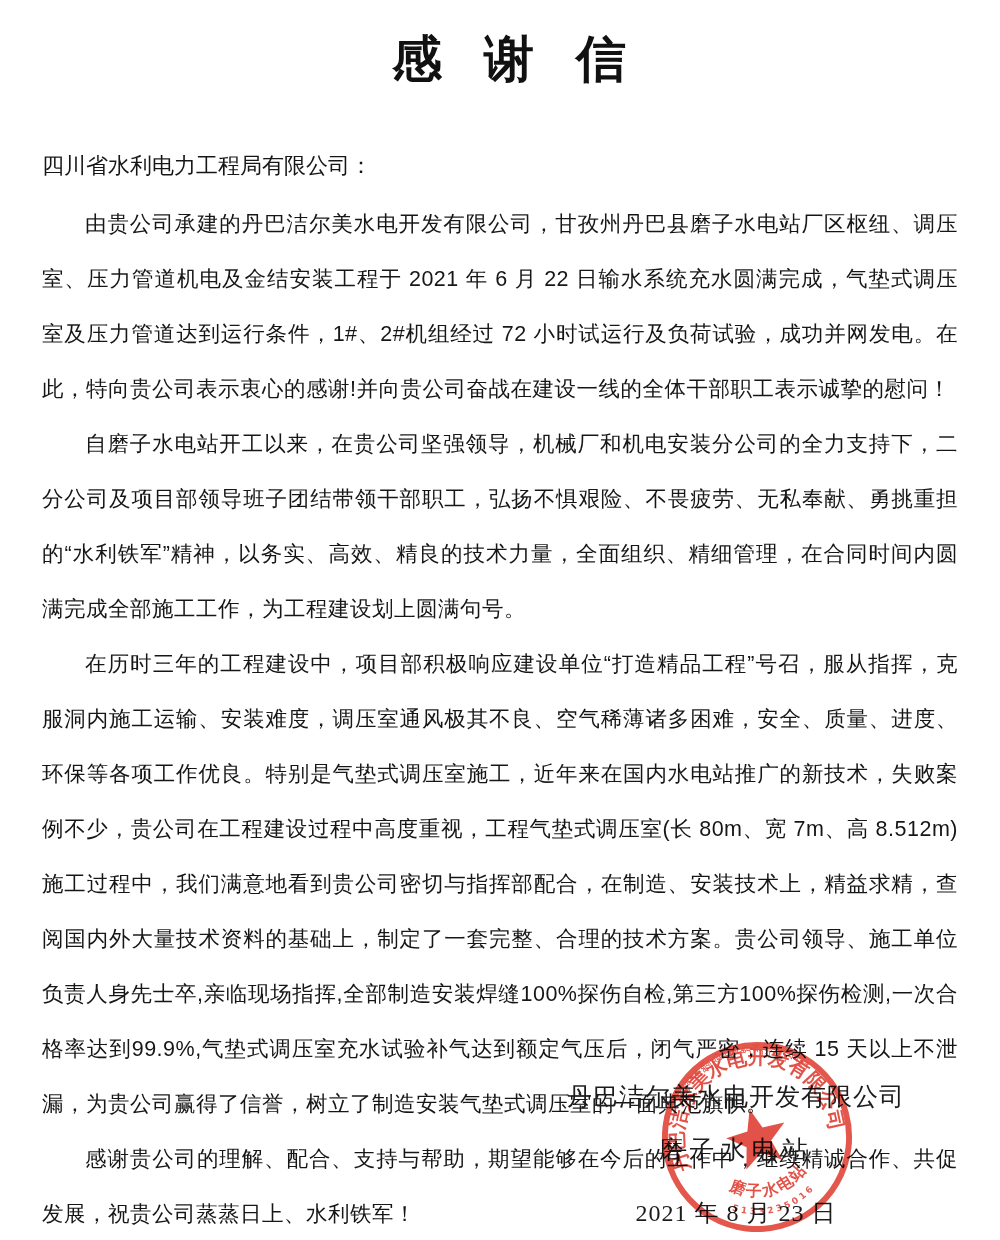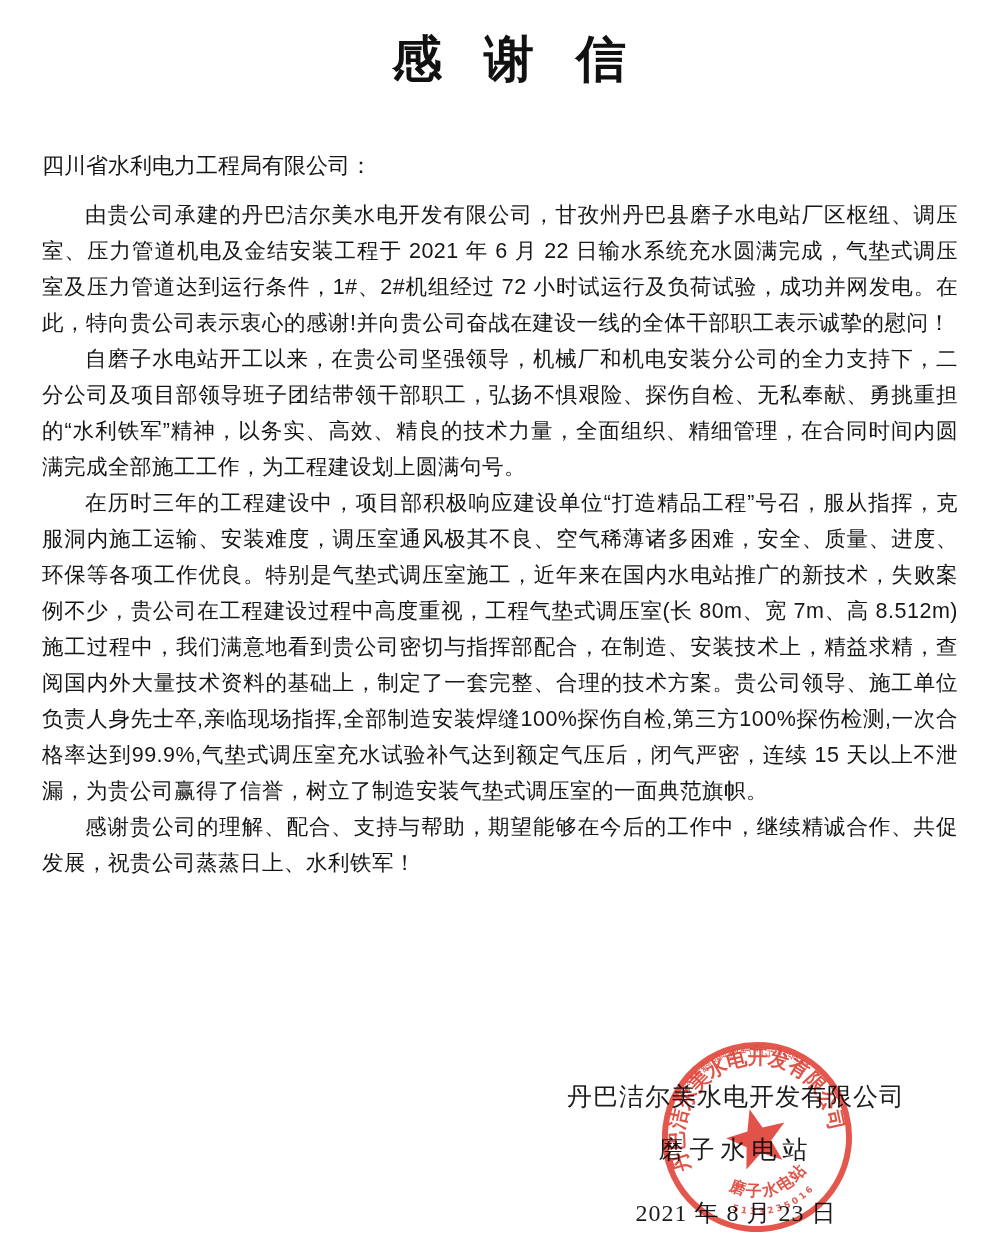--- a/index.html
+++ b/index.html
@@ -29,21 +29,21 @@
   }
   .salutation {
     margin-top: 58px;
     font-size: 22px;
     line-height: 30px;
     font-weight: 400;
   }
   .para {
     margin-top: 0;
     font-size: 21.5px;
-    line-height: 36px;
+    line-height: 55px;
     text-align: justify;
     text-indent: 2em;
     font-weight: 500;
     letter-spacing: 0.5px;
   }
   .para.first { margin-top: 16px; }
   .signature {
     position: absolute;
     left: 555px;
     top: 1080px;
@@ -74,21 +74,21 @@
 </head>
 <body>
 
 <div class="page">
 
   <h1 class="title">感 谢 信</h1>
 
   <div class="letter-body">
     <div class="salutation">四川省水利电力工程局有限公司：</div>
     <p class="para first">由贵公司承建的丹巴洁尔美水电开发有限公司，甘孜州丹巴县磨子水电站厂区枢纽、调压室、压力管道机电及金结安装工程于 2021 年 6 月 22 日输水系统充水圆满完成，气垫式调压室及压力管道达到运行条件，1#、2#机组经过 72 小时试运行及负荷试验，成功并网发电。在此，特向贵公司表示衷心的感谢!并向贵公司奋战在建设一线的全体干部职工表示诚挚的慰问！</p>
-    <p class="para">自磨子水电站开工以来，在贵公司坚强领导，机械厂和机电安装分公司的全力支持下，二分公司及项目部领导班子团结带领干部职工，弘扬不惧艰险、探伤自检、无私奉献、勇挑重担的“水利铁军”精神，以务实、高效、精良的技术力量，全面组织、精细管理，在合同时间内圆满完成全部施工工作，为工程建设划上圆满句号。</p>
+    <p class="para">自磨子水电站开工以来，在贵公司坚强领导，机械厂和机电安装分公司的全力支持下，二分公司及项目部领导班子团结带领干部职工，弘扬不惧艰险、不畏疲劳、无私奉献、勇挑重担的“水利铁军”精神，以务实、高效、精良的技术力量，全面组织、精细管理，在合同时间内圆满完成全部施工工作，为工程建设划上圆满句号。</p>
     <p class="para">在历时三年的工程建设中，项目部积极响应建设单位“打造精品工程”号召，服从指挥，克服洞内施工运输、安装难度，调压室通风极其不良、空气稀薄诸多困难，安全、质量、进度、环保等各项工作优良。特别是气垫式调压室施工，近年来在国内水电站推广的新技术，失败案例不少，贵公司在工程建设过程中高度重视，工程气垫式调压室(长 80m、宽 7m、高 8.512m)施工过程中，我们满意地看到贵公司密切与指挥部配合，在制造、安装技术上，精益求精，查阅国内外大量技术资料的基础上，制定了一套完整、合理的技术方案。贵公司领导、施工单位负责人身先士卒,亲临现场指挥,全部制造安装焊缝100%探伤自检,第三方100%探伤检测,一次合格率达到99.9%,气垫式调压室充水试验补气达到额定气压后，闭气严密，连续 15 天以上不泄漏，为贵公司赢得了信誉，树立了制造安装气垫式调压室的一面典范旗帜。</p>
     <p class="para">感谢贵公司的理解、配合、支持与帮助，期望能够在今后的工作中，继续精诚合作、共促发展，祝贵公司蒸蒸日上、水利铁军！</p>
   </div>
 
   <div class="signature">
     <div class="sig-company">丹巴洁尔美水电开发有限公司</div>
     <div class="sig-station">磨子水电站</div>
     <div class="sig-date">2021 年 8 月 23 日</div>
   </div>
 

